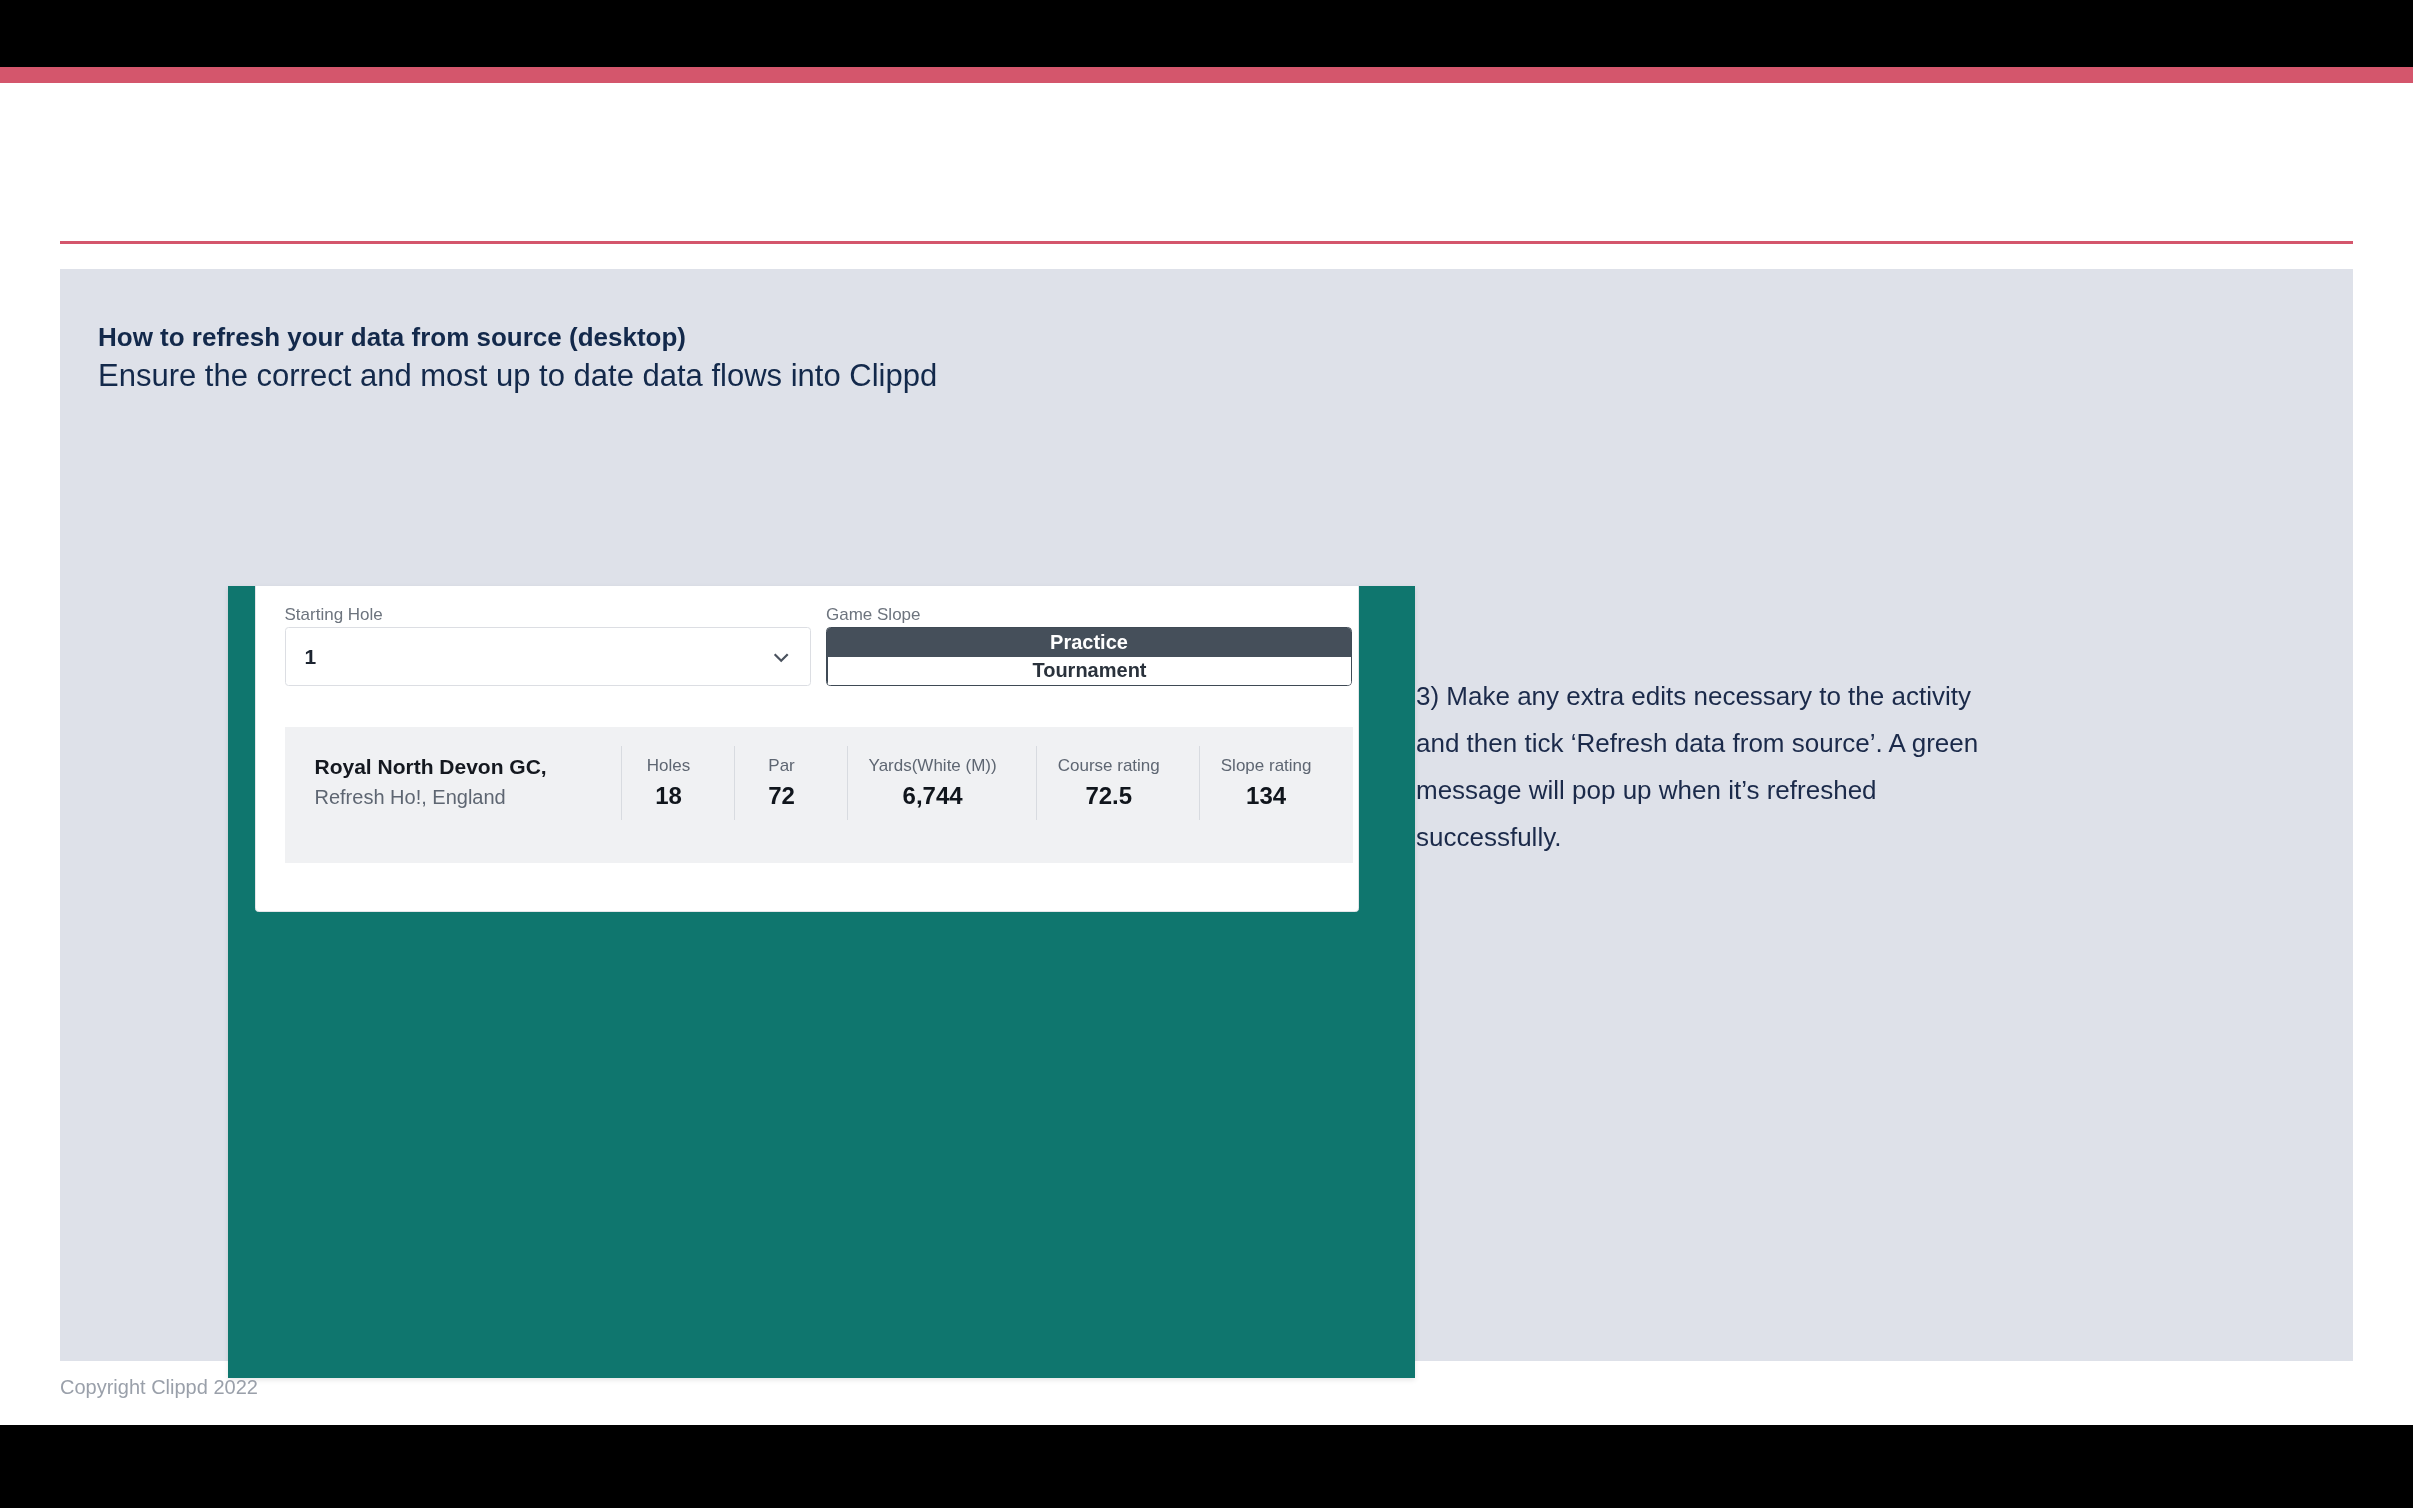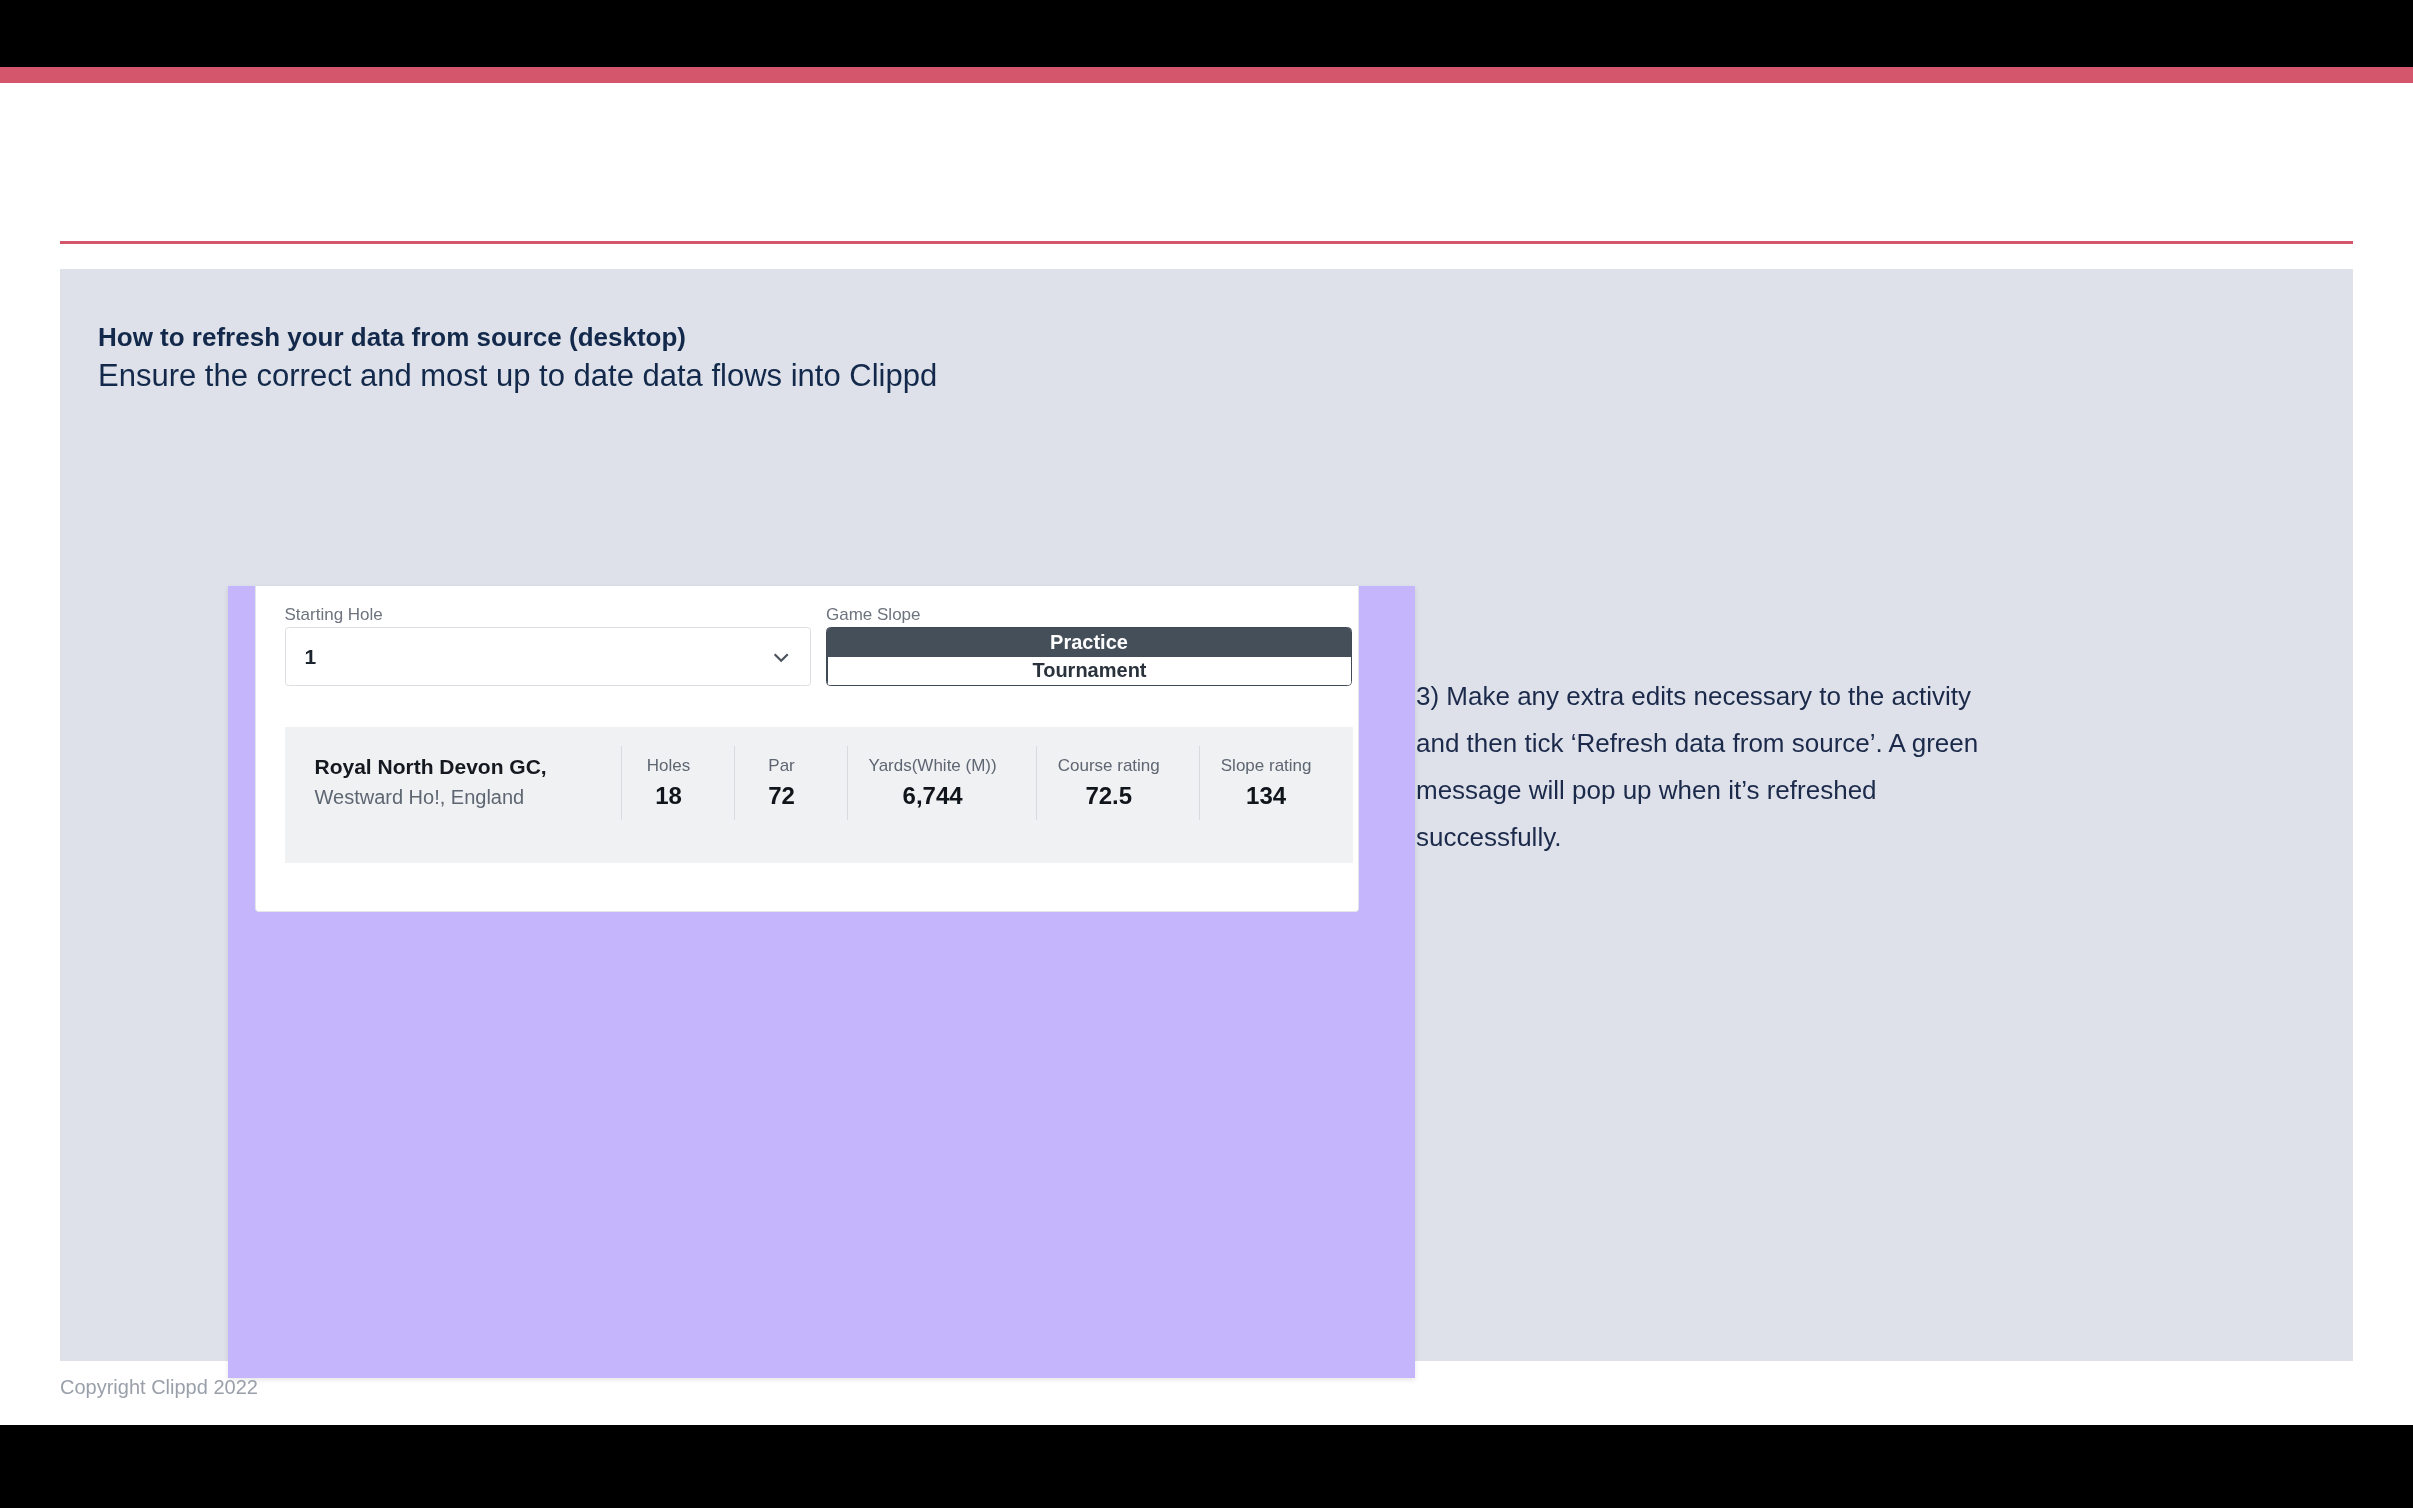--- a/index.html
+++ b/index.html
@@ -46,21 +46,21 @@
 
   
   .instructions{
     position:absolute;left:1416px;top:590px;width:570px;
     font-size:26px;line-height:47px;color:#1b2a4a;font-weight:normal;
   }
 
   
   .app-card{
     position:absolute;left:228px;top:503px;width:1187px;height:792px;
-    background:#c4b5fd;box-shadow:0 1.7px 5.2px rgba(0,0,0,0.10);text-align:center;
+    background:#0f766e;box-shadow:0 1.7px 5.2px rgba(0,0,0,0.10);text-align:center;
   }
   .scrollpane{position:absolute;left:0;top:0;width:1187px;height:792px;overflow:hidden;}
 
   
   .group-box{
     position:absolute;left:27px;top:-35px;width:1104px;height:361px;
     border:0.9px solid #e3e5e9;border-radius:3.5px;background:#fff;
     box-sizing:border-box;overflow:hidden;
   }
 
@@ -149,21 +149,21 @@
           </div>
 
           <div class="fld-label" style="left:570px;top:53px;">Game Slope</div>
           <div class="seg">
             <div class="seg-item on">Practice</div>
             <div class="seg-item off">Tournament</div>
           </div>
 
           <div class="course-strip">
             <div class="course-name">Royal North Devon GC,</div>
-            <div class="course-loc">Westward Ho!, England</div>
+            <div class="course-loc">Refresh Ho!, England</div>
             <div class="stats">
               <div class="stat">
                 <span class="k">Holes</span>
                 <span class="v">18</span>
               </div>
               <div class="stat">
                 <span class="k">Par</span>
                 <span class="v">72</span>
               </div>
               <div class="stat">

